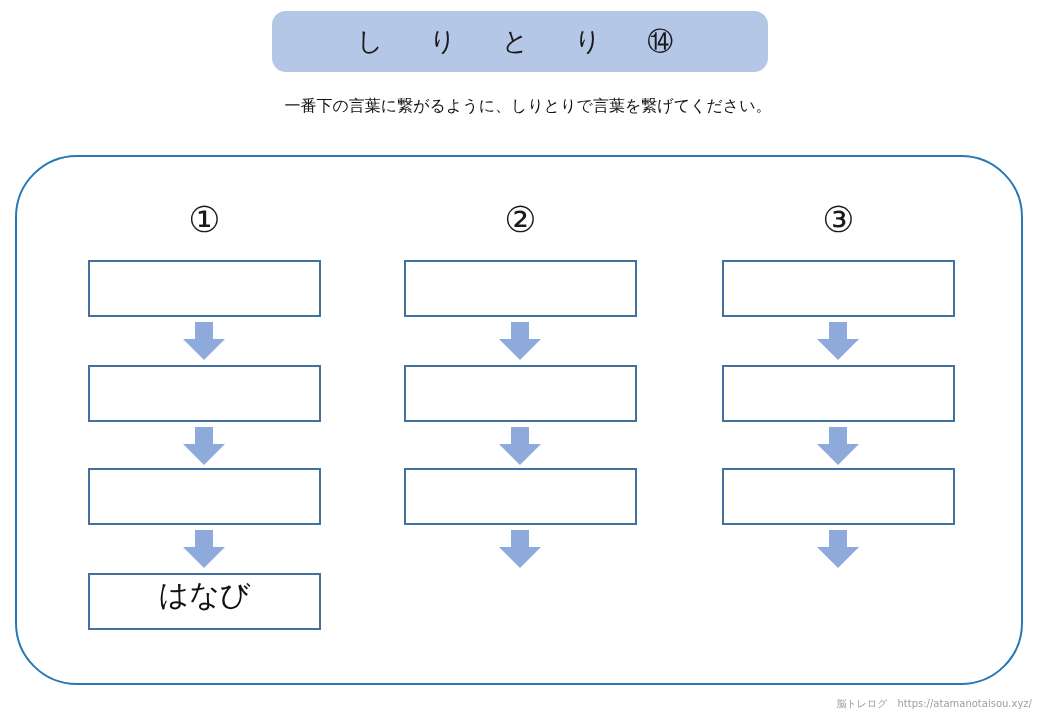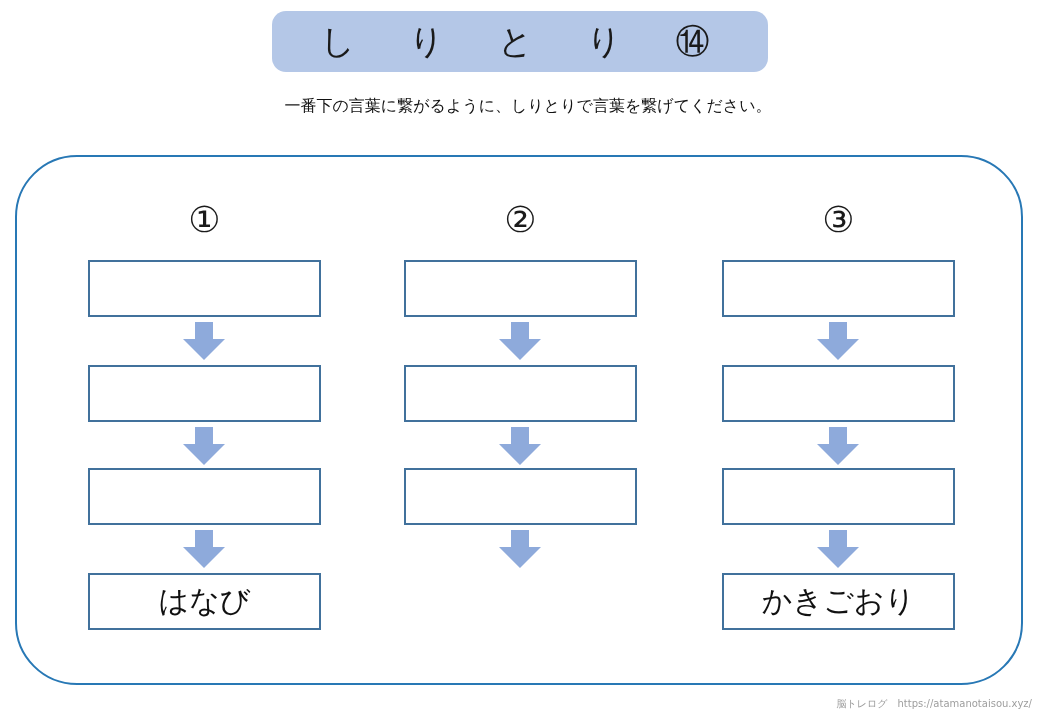--- a/index.html
+++ b/index.html
@@ -7,21 +7,21 @@
     width:1040px;height:720px;position:relative;background:#ffffff;
     font-family:"DejaVu Sans","Liberation Sans",sans-serif;
     overflow:hidden;
   }
   .title-banner{
     position:absolute;left:272px;top:11px;width:496px;height:61px;
     background:var(--banner-fill,#B4C7E7);border-radius:14px;
     display:flex;align-items:center;justify-content:center;
   }
   .title-text{
-    font-size:34px;color:#1a1a1a;letter-spacing:10px;white-space:nowrap;
+    font-size:26px;color:#1a1a1a;letter-spacing:10px;white-space:nowrap;
   }
   .instruction{
     position:absolute;left:8px;top:96px;width:100%;
     text-align:center;font-size:16px;color:#111111;white-space:nowrap;
   }
   .panel{
     position:absolute;left:15px;top:155px;width:1008px;height:530px;
     border:2px solid var(--panel-border,#2878B5);border-radius:62px;
     background:#ffffff;box-sizing:border-box;
   }
@@ -35,21 +35,21 @@
   }
   .box{
     position:absolute;left:0;width:233px;height:57px;box-sizing:border-box;
     border:2px solid var(--box-border,#41719C);background:#ffffff;
   }
   .box-1{top:63px;}
   .box-2{top:168px;}
   .box-3{top:271px;}
   .box-word{
     top:376px;
-    display:flex;align-items:center;justify-content:center;
+    display:flex;justify-content:center;
     font-size:30px;color:#111111;
   }
   .arrow{
     position:absolute;left:94px;width:44px;height:38px;
   }
   .arrow-1{top:125px;}
   .arrow-2{top:230px;}
   .arrow-3{top:333px;}
   .arrow polygon{fill:var(--arrow-fill,#8EAADB);}
   .footer{
@@ -110,18 +110,15 @@
       <polygon points="13,0 31,0 31,17 43,17 22,38 1,17 13,17"></polygon>
     </svg>
   <div class="box box-2"></div>
   <svg class="arrow arrow-2" viewBox="0 0 44 38">
       <polygon points="13,0 31,0 31,17 43,17 22,38 1,17 13,17"></polygon>
     </svg>
   <div class="box box-3"></div>
   <svg class="arrow arrow-3" viewBox="0 0 44 38">
       <polygon points="13,0 31,0 31,17 43,17 22,38 1,17 13,17"></polygon>
     </svg>
-  <div class="box box-word">
-    <span>かきごおり</span>
-  </div>
 </div>
 
 <div class="footer">脳トレログ　https://atamanotaisou.xyz/</div>
 
 </body></html>

